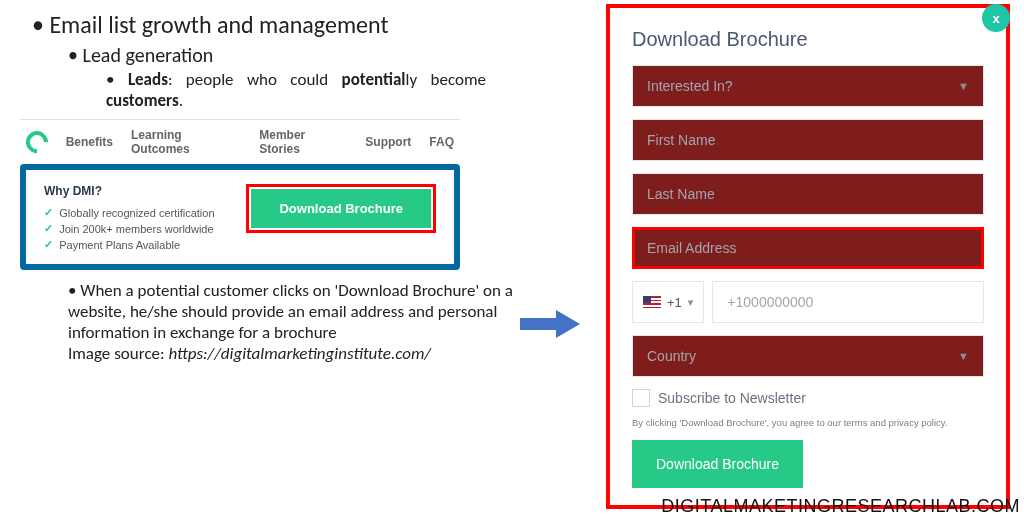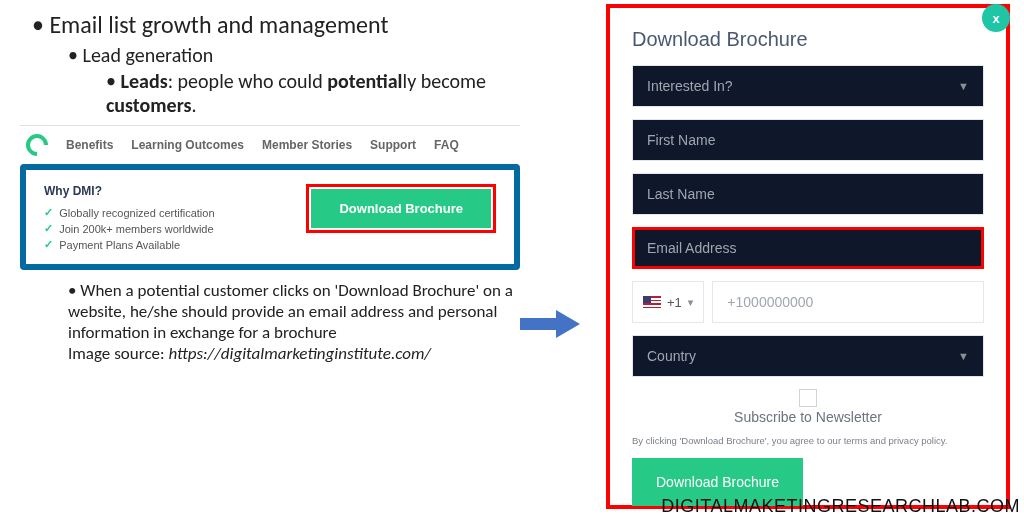--- a/index.html
+++ b/index.html
@@ -12,27 +12,27 @@
     width: 1024px;
     height: 515px;
     position: relative;
     background: #fff;
   }
   .main-title { font-size: 24px; margin: 0 0 4px 12px; }
   .main-title::before, .sub-bullet::before, .sub-sub li::before, .caption::before {
     content: "• ";
   }
   .sub-bullet { font-size: 20px; margin-left: 48px; margin-top: 2px; }
-  .sub-sub { margin: 2px 0 8px 86px; padding: 0; list-style: none; font-size: 20px; max-width: 380px; }
+  .sub-sub { margin: 2px 0 8px 86px; padding: 0; list-style: none; font-size: 17px; max-width: 380px; }
   .sub-sub li { margin-bottom: 4px; text-align: justify; }
   .bold { font-weight: 700; }
   .underline { text-decoration: underline; }
 
   .dmi-widget {
-    width: 500px;
+    width: 440px;
     border-top: 1px solid #e0e0e0;
     margin-top: 4px;
     font-family: Arial, sans-serif;
   }
   .dmi-nav { display: flex; align-items: center; padding: 8px 6px; gap: 18px; font-size: 12px; color: #666; font-weight: 600; }
   .dmi-logo-arc {
     width: 22px; height: 22px; border: 4px solid #27c987; border-right-color: transparent; border-radius: 50%; transform: rotate(45deg);
   }
   .dmi-card { border: 6px solid #0369a1; border-radius: 4px; padding: 14px 18px 10px 18px; display: flex; justify-content: space-between; }
   .dmi-left { }
@@ -69,33 +69,33 @@
     font-family: Arial, sans-serif;
   }
   .close-circle {
     position:absolute; right:-4px; top:-4px;
     width:28px; height:28px; border-radius:50%;
     background:#1fc6a6; color:#fff; display:flex; align-items:center; justify-content:center;
     font-size:13px; font-weight:700;
   }
   .form-title { font-size: 20px; color:#4a5872; margin:6px 0 14px 0; font-weight: 400; }
   .field {
-    width:100%; border:1px solid #e3e6ea; background:#0f172a;
+    width:100%; border:1px solid #e3e6ea; background:#7f1d1d;
     padding:12px 14px; font-size:14px; color:#a0a6b0;
     display:flex; justify-content:space-between; align-items:center;
     margin-bottom:12px;
   }
   .email-field { border:3px solid #ff0000; padding:10px 12px; }
   .chevron { font-size:11px; color:#8a8f98; }
   .phone-row { display:flex; gap:8px; margin-bottom:12px; }
   .phone-code { border:1px solid #e3e6ea; padding:12px 10px; font-size:13px; color:#555; display:flex; gap:6px; align-items:center; }
   .flag { display:inline-block; width:18px; height:12px; background:linear-gradient(to bottom,#b22234 0 15%,#fff 15% 30%,#b22234 30% 45%,#fff 45% 60%,#b22234 60% 75%,#fff 75% 90%,#b22234 90% 100%); position:relative; }
   .flag::before { content:""; position:absolute; left:0; top:0; width:8px; height:7px; background:#3c3b6e; }
   .phone-num { flex:1; border:1px solid #e3e6ea; padding:12px 14px; font-size:14px; color:#a0a6b0; }
-  .sub-row { display:flex; gap:2px; align-items:center; font-size:14px; color:#6b7280; margin:4px 0 10px 0;flex-direction:column; }
+  .sub-row { display:flex; gap:8px; align-items:center; font-size:14px; color:#6b7280; margin:4px 0 10px 0; }
   .checkbox { width:18px; height:18px; border:1px solid #d0d4da; }
   .terms { font-size:9.5px; color:#7a7f88; margin-bottom:12px; }
   .form-dl-btn { background:#27c987; color:#fff; border:none; padding:16px 24px; font-size:14px; }
 
   .watermark {
     position:absolute; right:4px; bottom:-2px;
     font-family: Impact, "Arial Black", sans-serif;
     font-size:18px; letter-spacing:0.5px; color:#111;
   }
 </style>

